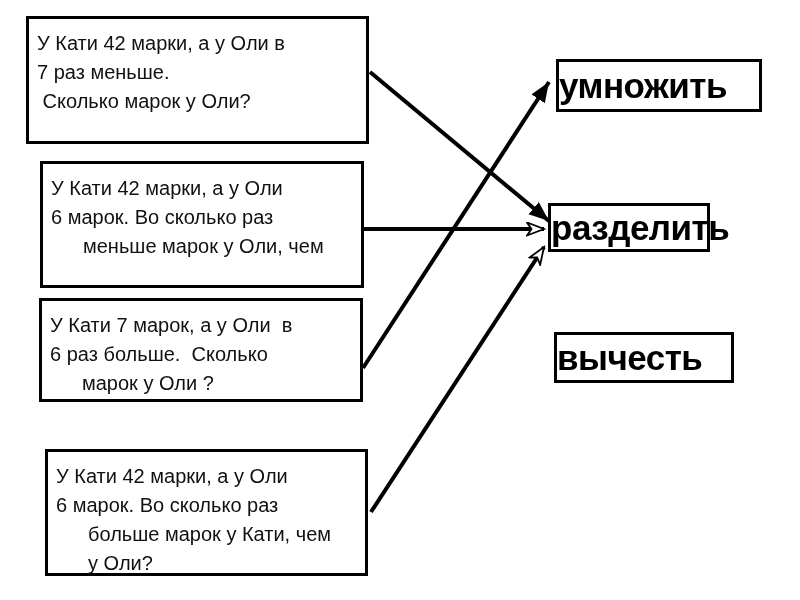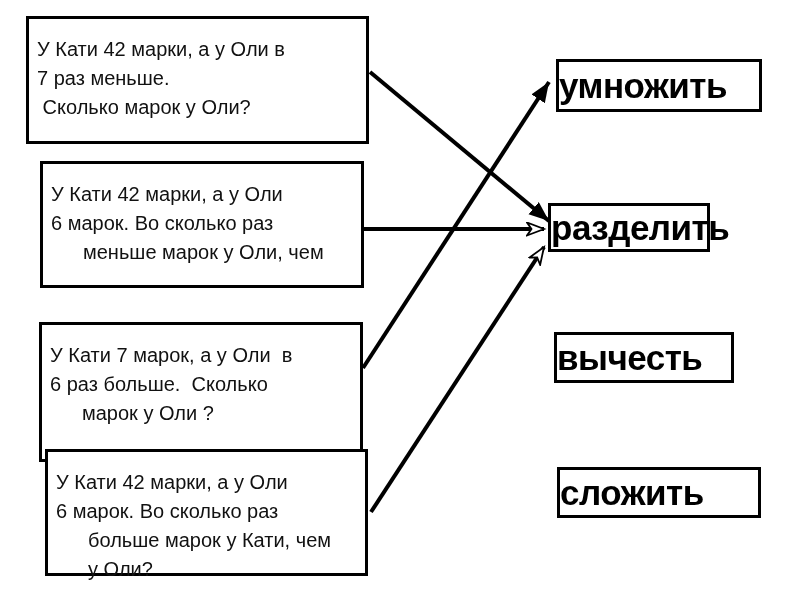--- a/index.html
+++ b/index.html
@@ -2,27 +2,27 @@
 <html><head>
 <meta charset="utf-8">
 <style>
   html,body{margin:0;padding:0;}
   body{width:800px;height:600px;background:#ffffff;overflow:hidden;
        font-family:"Liberation Sans","DejaVu Sans",sans-serif;}
   .slide{position:relative;width:800px;height:600px;background:#ffffff;}
   .arrows{position:absolute;left:0;top:0;width:800px;height:600px;pointer-events:none;}
 
   .pbox{position:absolute;box-sizing:border-box;border:3px solid #000;background:#fff;
-        color:#111;font-size:20px;line-height:29px;padding:16px 6px 0 8px;}
+        color:#111;font-size:20px;line-height:29px;padding:10px 6px 0 8px;}
   .tline{white-space:pre;}
   .tline.ind{padding-left:32px;}
 
   .p1{left:26px;top:16px;width:343px;height:128px;}
   .p2{left:40px;top:161px;width:324px;height:127px;}
-  .p3{left:39px;top:322px;width:324px;height:140px;}
+  .p3{left:39px;top:298px;width:324px;height:104px;}
   .p4{left:45px;top:449px;width:323px;height:127px;}
 
   .opbox{position:absolute;box-sizing:border-box;border:3px solid #000;background:#fff;
          color:#000;font-size:35px;font-weight:bold;display:flex;
          align-items:center;justify-content:flex-start;letter-spacing:-0.5px;}
   .op-multiply{left:556px;top:59px;width:206px;height:53px;}
   .op-divide{left:548px;top:203px;width:162px;height:49px;}
   .op-subtract{left:554px;top:332px;width:180px;height:51px;}
   .op-add{left:557px;top:467px;width:204px;height:51px;}
 </style>
@@ -70,17 +70,14 @@
 
   <div class="opbox op-multiply">
     <span>умножить</span>
   </div>
   <div class="opbox op-divide">
     <span>разделить</span>
   </div>
   <div class="opbox op-subtract">
     <span>вычесть</span>
   </div>
-  <div class="opbox op-add">
-    <span>сложить</span>
-  </div>
 
 </div>
 
 </body></html>

